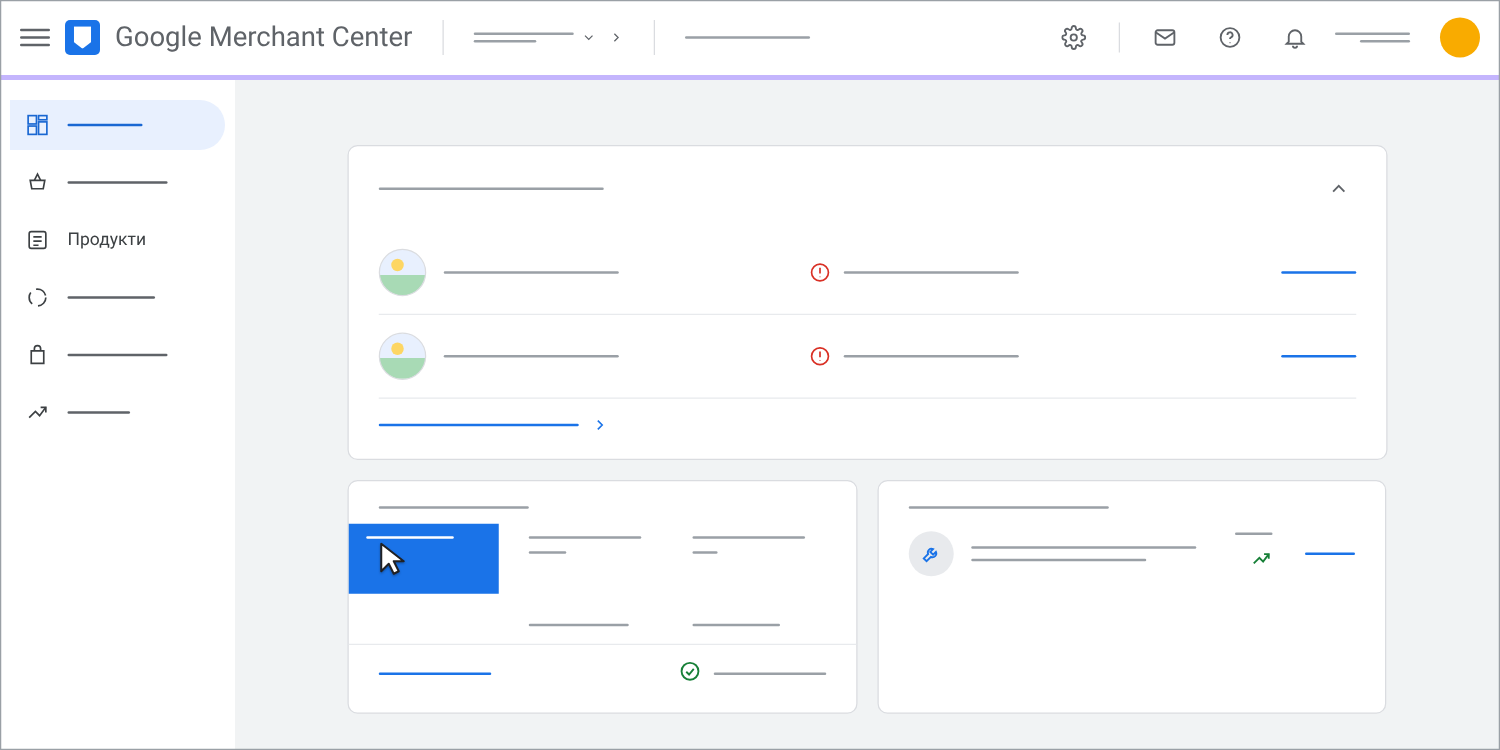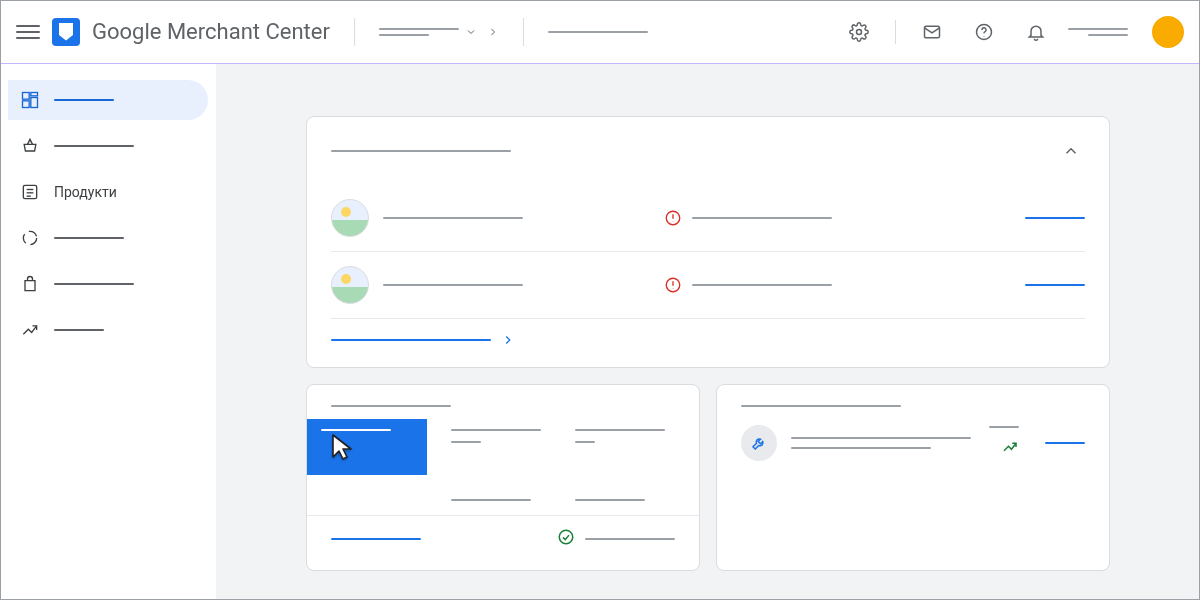--- a/index.html
+++ b/index.html
@@ -1,21 +1,21 @@
 <!DOCTYPE html>
 <html><head>
 <meta charset="utf-8">
 <style>
   * { box-sizing: border-box; margin: 0; padding: 0; }
   html, body { width: 1200px; height: 600px; font-family: 'Google Sans', Roboto, Arial, sans-serif; background: #fff; overflow: hidden; }
 
   
   .header {
     height: 64px;
-    border-bottom: 1px solid #c4b5fd;
+    border-bottom: 4px solid #c4b5fd;
     display: flex;
     align-items: center;
     padding: 0 16px;
     gap: 12px;
     background: #fff;
   }
   .hamburger {
     width: 24px; height: 24px;
     display: flex; flex-direction: column; justify-content: center; gap: 4px;
     cursor: pointer;
@@ -35,21 +35,21 @@
   .ph-line { height:2px; background:#9aa0a6; border-radius:1px; }
   .header-search { flex:0 0 auto; }
   .header-spacer { flex:1; }
   .icon-btn { width:40px; height:40px; display:flex; align-items:center; justify-content:center; border-radius:50%; cursor:pointer; color:#5f6368; }
   .icon-btn svg { width:20px; height:20px; fill:none; stroke:currentColor; stroke-width:1.8; }
   .avatar { width:32px; height:32px; border-radius:50%; background:#f9ab00; margin-left:8px; }
   .header-right-text { margin-right:4px; }
 
   
   .body { display:flex; height: calc(600px - 64px); }
-  .sidebar { width: 216px; padding: 16px 8px; background:#fff; }
+  .sidebar { width: 188px; padding: 16px 8px; background:#fff; }
   .side-item {
     display:flex; align-items:center; gap:14px;
     height:40px; padding:0 12px; border-radius: 0 20px 20px 0;
     cursor:pointer; color:#3c4043; margin-bottom:6px;
   }
   .side-item.active { background:#e8f0fe; color:#1967d2; }
   .side-item .side-icon { width:20px; height:20px; display:flex; align-items:center; justify-content:center; }
   .side-item .side-icon svg { width:20px; height:20px; fill:none; stroke:currentColor; stroke-width:1.6; }
   .side-item.active .ph-line { background:#1967d2; }
   .side-label-ph { height:2px; background:#5f6368; border-radius:1px; }

